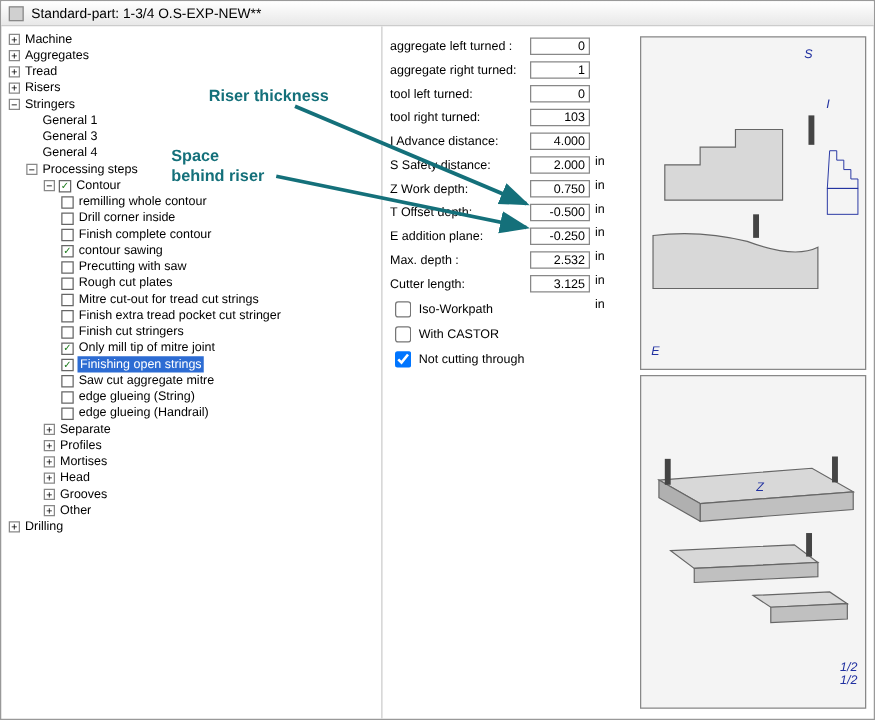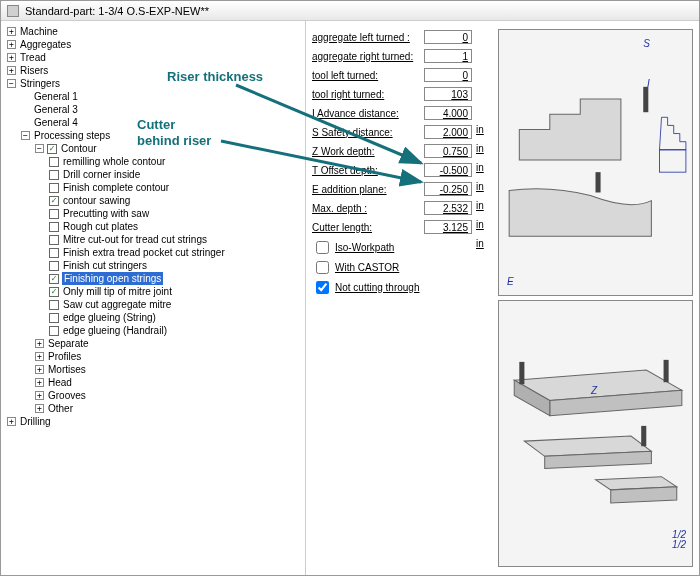--- a/index.html
+++ b/index.html
@@ -95,23 +95,22 @@
     background: #2d6cd3;
     color: #fff;
     padding: 0 2px;
   }
   .label { padding: 0 1px; }
 
   .right-panel {
     flex: 1;
     display: flex;
     padding: 8px 6px;
-    gap: 6px;
+    gap: 20px;
     overflow: hidden;
-    text-decoration: underline;
   }
   .params {
     width: 180px;
     display: flex;
     flex-direction: column;
     gap: 3px;
   }
   .param-row {
     display: flex;
     align-items: center;
@@ -302,29 +301,29 @@
                             <span class="label">Finish extra tread pocket cut stringer</span>
                           </div>
                         </li>
                       <li>
                           <div class="node">
                             <span class="chk"></span>
                             <span class="label">Finish cut stringers</span>
                           </div>
                         </li>
                       <li>
+                          <div class="node">
+                            <span class="chk checked"></span>
+                            <span class="label">Only mill tip of mitre joint</span>
+                          </div>
+                        </li>
+                      <li>
                           <div class="node selected">
                             <span class="chk checked"></span>
                             <span class="label">Finishing open strings</span>
-                          </div>
-                        </li>
-                      <li>
-                          <div class="node">
-                            <span class="chk checked"></span>
-                            <span class="label">Only mill tip of mitre joint</span>
                           </div>
                         </li>
                       <li>
                           <div class="node">
                             <span class="chk"></span>
                             <span class="label">Saw cut aggregate mitre</span>
                           </div>
                         </li>
                       <li>
                           <div class="node">
@@ -492,21 +491,21 @@
           </svg>
           <span class="diag-label" style="top:84px; left:92px;">Z</span>
           <span class="diag-label" style="bottom:26px; right:6px;">1/2</span>
           <span class="diag-label" style="bottom:16px; right:6px;">1/2</span>
         </div>
       </div>
     </div>
   </div>
 
   <div class="annot" style="top:68px; left:136px;padding-left:30px;">Riser thickness</div>
-  <div class="annot" style="top:116px; left:136px;">Cutter</div>
+  <div class="annot" style="top:116px; left:136px;">Space</div>
   <div class="annot" style="top:132px; left:136px;">behind riser</div>
 
   <svg class="arrow" style="top:60px; left:130px;" width="300" height="180">
     <defs>
       <marker id="ah" markerWidth="8" markerHeight="8" refX="7" refY="3" orient="auto">
         <path d="M0,0 L8,3 L0,6 Z" fill="#14707a"></path>
       </marker>
     </defs>
 
     <line x1="105" y1="24" x2="290" y2="102" stroke="#14707a" stroke-width="3" marker-end="url(#ah)"></line>

